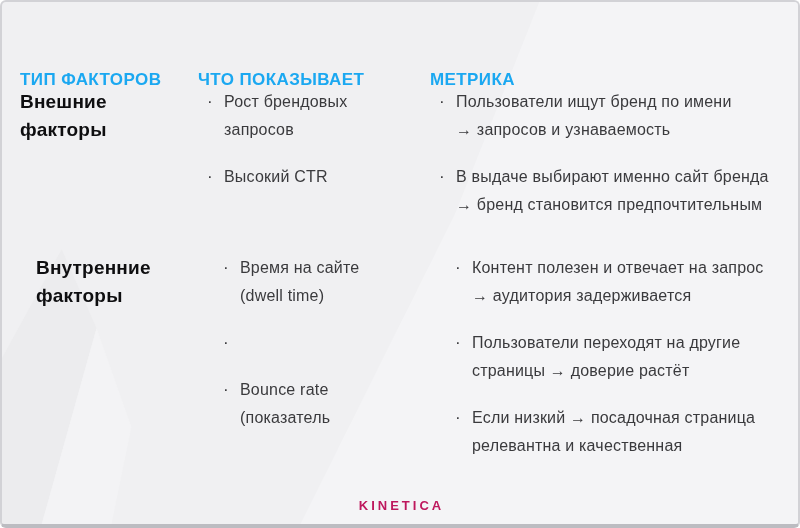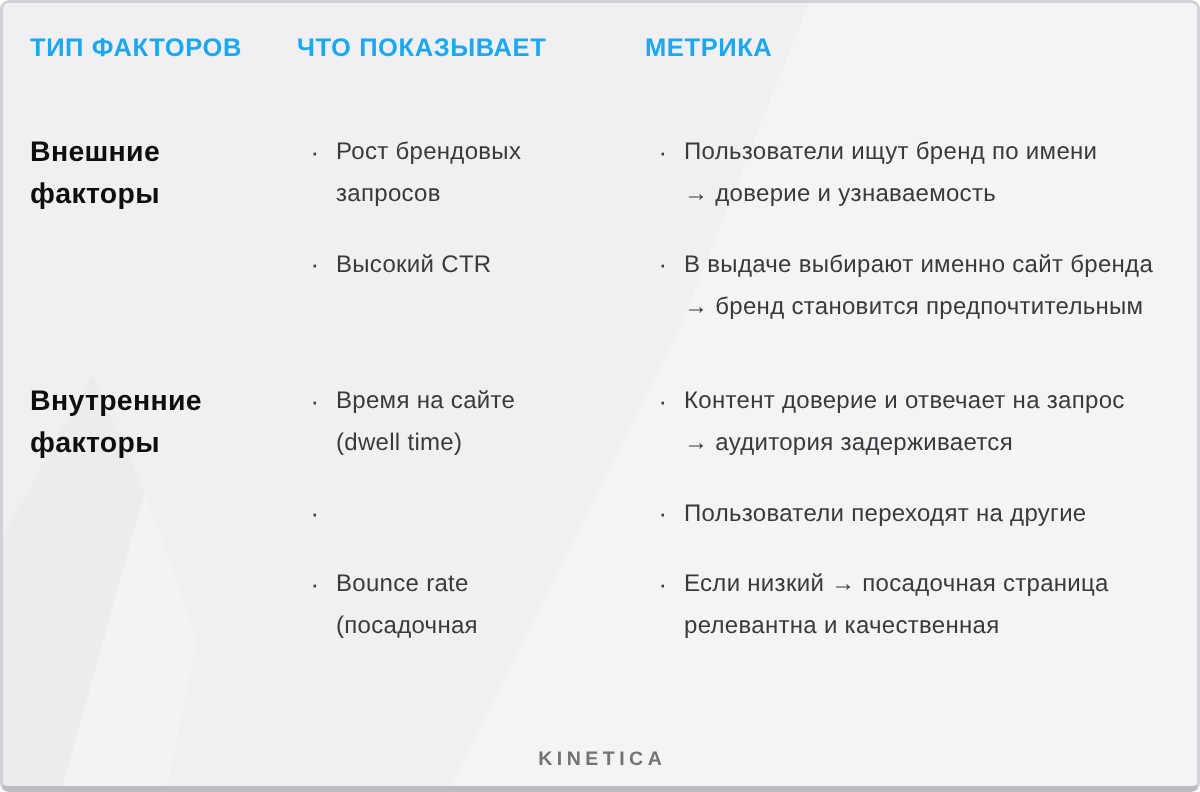--- a/index.html
+++ b/index.html
@@ -22,23 +22,24 @@
     grid-template-columns:178px 232px 1fr;
     padding:0 20px 0 18px;
   }
   .header-row{top:20px;}
   .hcell{
     color:var(--accent,#1ba8f1);
     font-weight:700;
     font-size:17px;
     letter-spacing:.4px;
     line-height:20px;
+    margin-top:48px;
   }
   .group-0{top:86px;}
-  .group-1{top:252px;}
+  .group-1{top:252px;margin-left:16px;}
   .label-line{
     font-size:19px;
     font-weight:700;
     line-height:28px;
     color:var(--label,#0e0e10);
     letter-spacing:.2px;
   }
   .item{display:flex;margin-bottom:19px;}
   .dot{
     flex:0 0 26px;width:26px;
@@ -55,21 +56,21 @@
     letter-spacing:.2px;
     white-space:nowrap;
   }
   .footer{
     position:absolute;top:496px;left:0;right:0;
     text-align:center;
     font-size:13px;
     font-weight:700;
     letter-spacing:3px;
     text-indent:3px;
-    color:#737373;
+    color:#be185d;
   }
 </style>
 </head>
 <body>
 
 <div class="card">
 
   <svg class="bg" viewBox="0 0 800 528" preserveAspectRatio="none" aria-hidden="true">
     <polygon points="540,0 800,0 800,528 300,528 455,215" fill="#f4f4f6"></polygon>
     <polygon points="0,360 60,250 95,330 40,528 0,528" fill="#ececee"></polygon>
@@ -101,21 +102,21 @@
             <div>
               <div class="text-line">Высокий CTR</div>
             </div>
           </div>
         </div>
         <div>
           <div class="item">
             <span class="dot">·</span>
             <div>
               <div class="text-line">Пользователи ищут бренд по имени</div>
-              <div class="text-line">→ доверие и узнаваемость</div>
+              <div class="text-line">→ запросов и узнаваемость</div>
             </div>
           </div>
           <div class="item">
             <span class="dot">·</span>
             <div>
               <div class="text-line">В выдаче выбирают именно сайт бренда</div>
               <div class="text-line">→ бренд становится предпочтительным</div>
             </div>
           </div>
         </div>
@@ -133,36 +134,37 @@
               <div class="text-line">(dwell time)</div>
             </div>
           </div>
           <div class="item">
             <span class="dot">·</span>
           </div>
           <div class="item">
             <span class="dot">·</span>
             <div>
               <div class="text-line">Bounce rate</div>
-              <div class="text-line">(посадочная</div>
+              <div class="text-line">(показатель</div>
             </div>
           </div>
         </div>
         <div>
           <div class="item">
             <span class="dot">·</span>
             <div>
-              <div class="text-line">Контент доверие и отвечает на запрос</div>
+              <div class="text-line">Контент полезен и отвечает на запрос</div>
               <div class="text-line">→ аудитория задерживается</div>
             </div>
           </div>
           <div class="item">
             <span class="dot">·</span>
             <div>
               <div class="text-line">Пользователи переходят на другие</div>
+              <div class="text-line">страницы → доверие растёт</div>
             </div>
           </div>
           <div class="item">
             <span class="dot">·</span>
             <div>
               <div class="text-line">Если низкий → посадочная страница</div>
               <div class="text-line">релевантна и качественная</div>
             </div>
           </div>
         </div>

